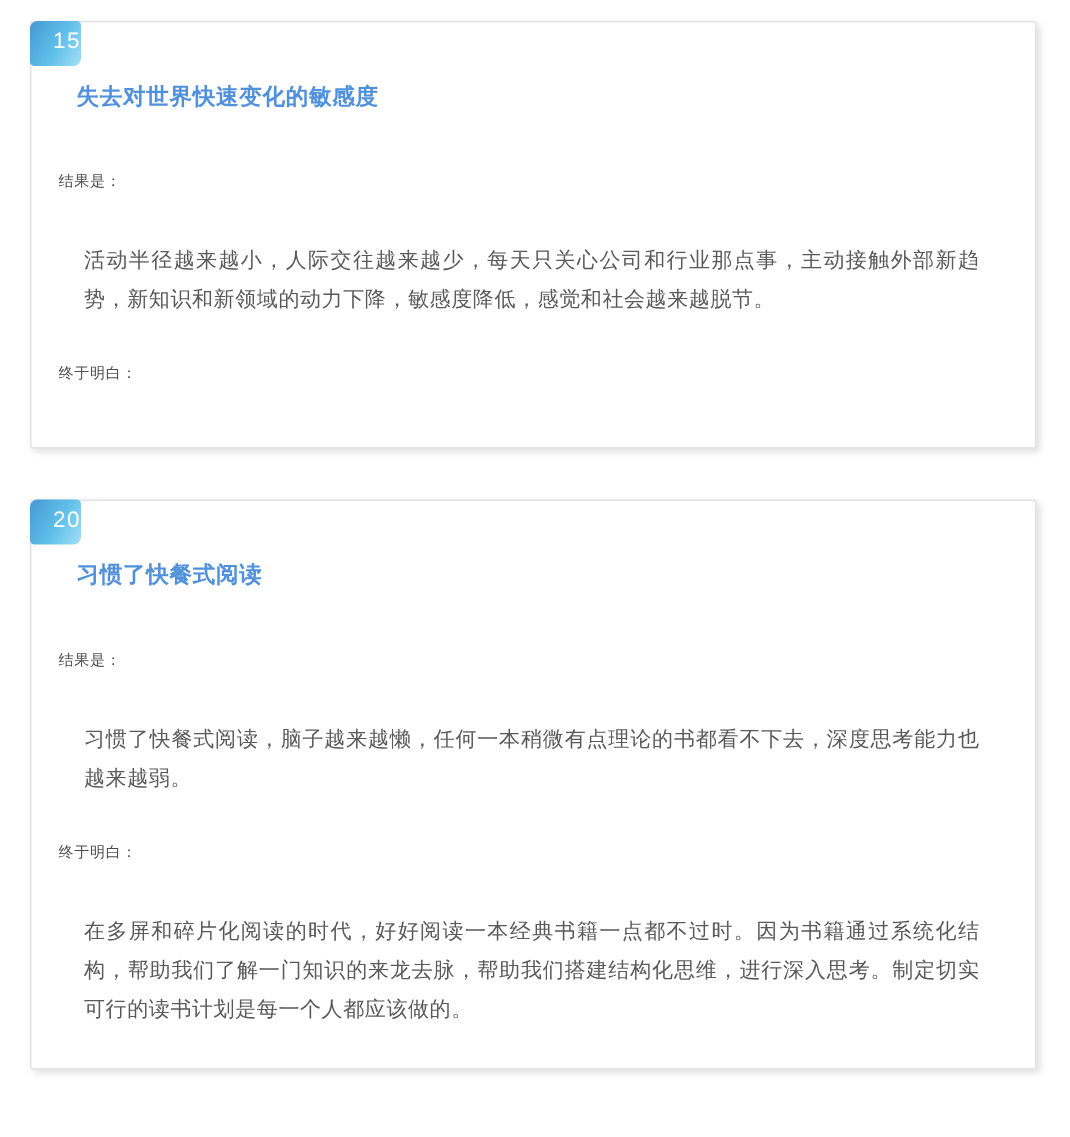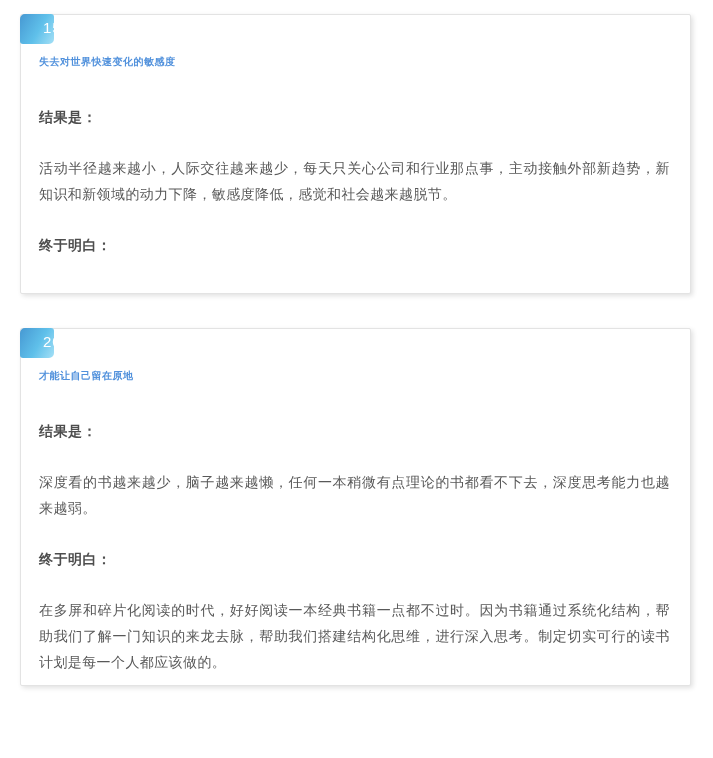--- a/index.html
+++ b/index.html
@@ -24,48 +24,49 @@
     box-shadow: 2px 2px 5px rgba(0,0,0,0.12);
     margin-bottom: 34px;
   }
   .badge {
     position: absolute;
     top: -1px;
     left: -1px;
     width: 34px;
     height: 30px;
     box-sizing: border-box;
-    padding: 4px 0 0 23px;
+    padding: 4px 0 0 7px;
     background: linear-gradient(120deg, #4a9ed6 8%, #5fc0ea 55%, #a5e0f6 100%);
     border-radius: 5px 3px 5px 3px;
     color: #ffffff;
     font-size: 15px;
     line-height: 1.3;
     letter-spacing: 1px;
+    text-align: right;
   }
   .card-body {
     padding: 40px 20px 10px 18px;
   }
   .card-title {
-    margin: 0 0 38px 0;
+    margin: 0 0 38px 12px;
     color: #5191dc;
-    font-size: 10px;
+    font-size: 15px;
     font-weight: bold;
     letter-spacing: 0.5px;
   }
   .s-label {
     margin: 28px 0;
     color: #4d4d4d;
-    font-size: 14px;
-    font-weight: bold;
+    font-size: 10px;
+    font-weight: normal;
     line-height: 20px;
     letter-spacing: 0.5px;
   }
   .s-text {
-    margin: 0;
+    margin: 17px;
     color: #595959;
     font-size: 14px;
     line-height: 26px;
     letter-spacing: 0.4px;
     text-align: justify;
   }
 </style>
 </head>
 <body>
 
@@ -77,21 +78,21 @@
       <h2 class="card-title">失去对世界快速变化的敏感度</h2>
       <p class="s-label">结果是：</p>
       <p class="s-text">活动半径越来越小，人际交往越来越少，每天只关心公司和行业那点事，主动接触外部新趋势，新知识和新领域的动力下降，敏感度降低，感觉和社会越来越脱节。</p>
       <p class="s-label">终于明白：</p>
     </div>
   </div>
 
   <div class="card">
     <div class="badge">20</div>
     <div class="card-body">
-      <h2 class="card-title">才能让自己留在原地</h2>
+      <h2 class="card-title">习惯了快餐式阅读</h2>
       <p class="s-label">结果是：</p>
-      <p class="s-text">深度看的书越来越少，脑子越来越懒，任何一本稍微有点理论的书都看不下去，深度思考能力也越来越弱。</p>
+      <p class="s-text">习惯了快餐式阅读，脑子越来越懒，任何一本稍微有点理论的书都看不下去，深度思考能力也越来越弱。</p>
       <p class="s-label">终于明白：</p>
       <p class="s-text">在多屏和碎片化阅读的时代，好好阅读一本经典书籍一点都不过时。因为书籍通过系统化结构，帮助我们了解一门知识的来龙去脉，帮助我们搭建结构化思维，进行深入思考。制定切实可行的读书计划是每一个人都应该做的。</p>
     </div>
   </div>
 
 </div>
 
 </body></html>

